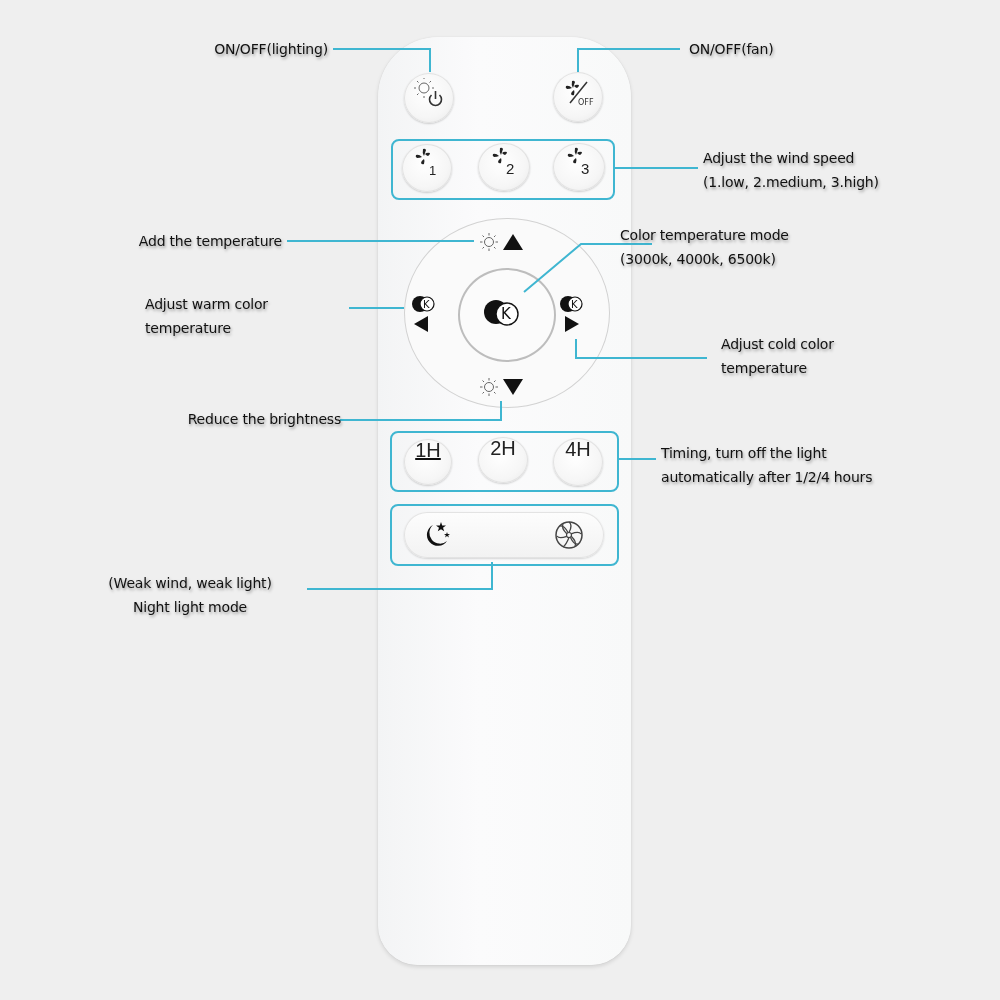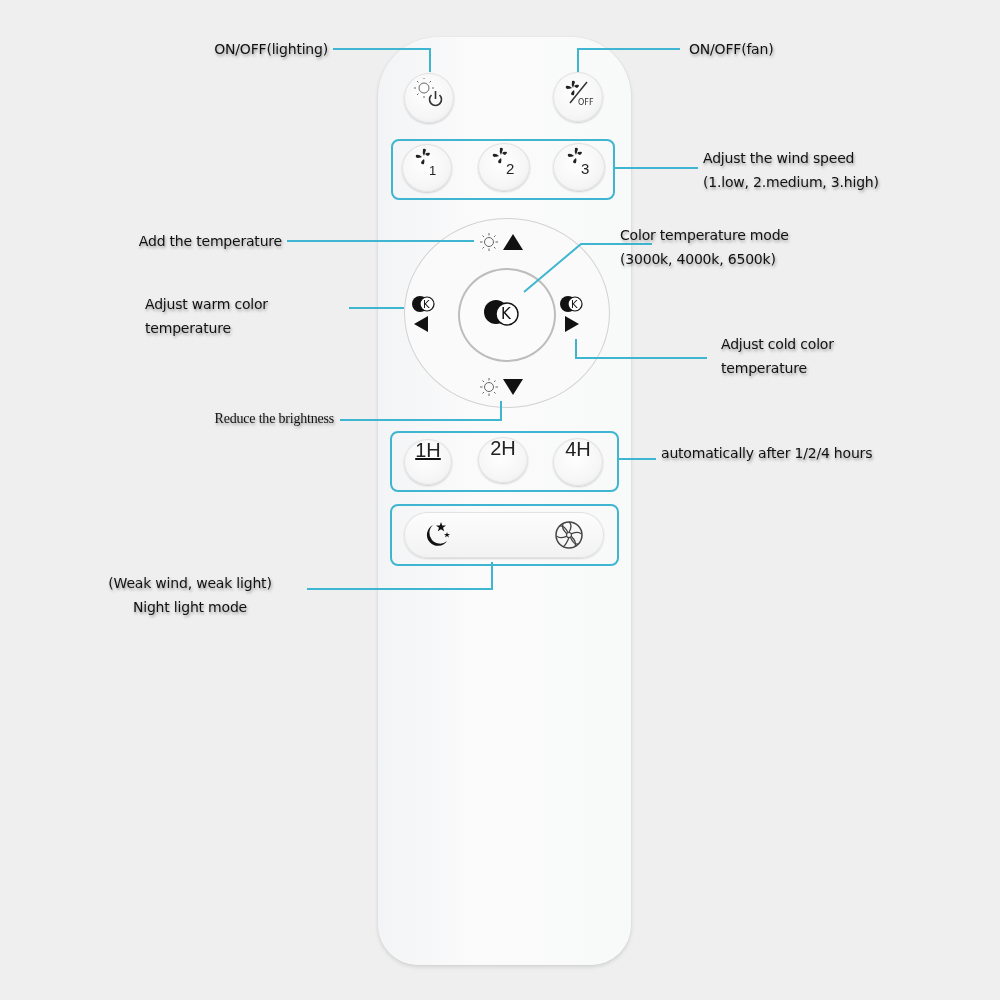--- a/index.html
+++ b/index.html
@@ -259,22 +259,23 @@
   <span>(3000k, 4000k, 6500k)</span>
 </div>
 <div class="label" style="left:145px;top:292px;">
   <span>Adjust warm color</span>
   <span>temperature</span>
 </div>
 <div class="label" style="left:721px;top:332px;">
   <span>Adjust cold color</span>
   <span>temperature</span>
 </div>
-<div class="label right" style="left:45px;top:407px;width:289px;font-family:Liberation Serif, serif;">
+<div class="label right" style="left:52px;top:407px;width:289px;">
   <span>Reduce the brightness</span>
 </div>
 <div class="label" style="left:661px;top:441px;">
+  <span>Timing, turn off the light</span>
   <span>automatically after 1/2/4 hours</span>
 </div>
 <div class="label center" style="left:60px;top:571px;width:260px;">
   <span>(Weak wind, weak light)</span>
   <span>Night light mode</span>
 </div>
 
 </body></html>

